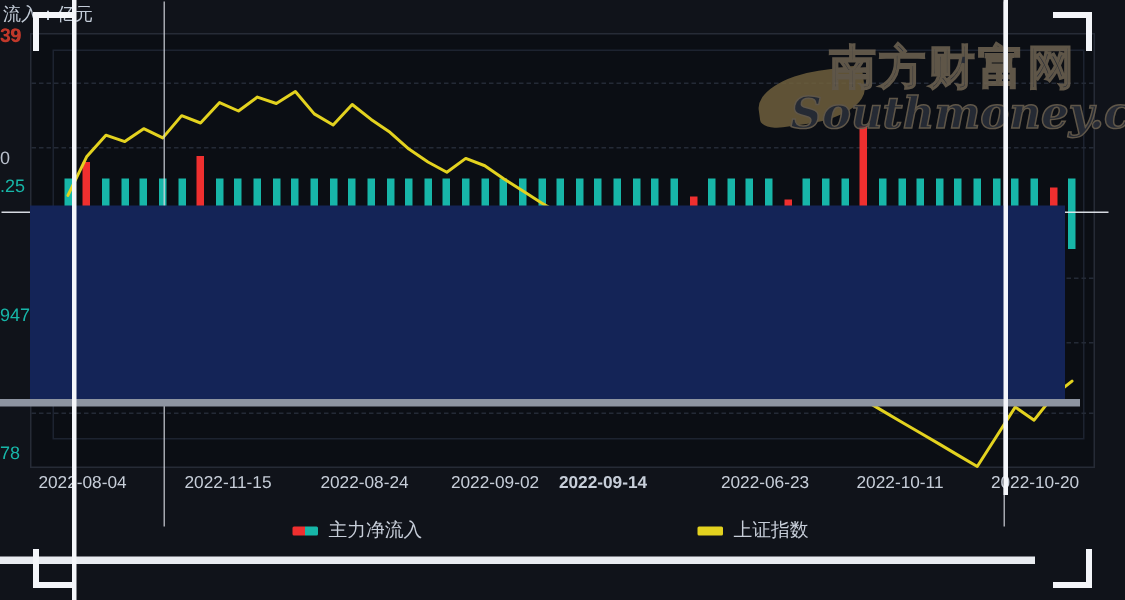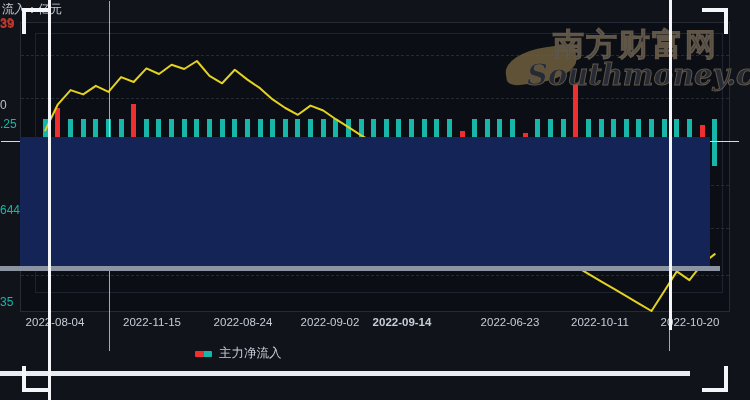--- a/index.html
+++ b/index.html
@@ -177,22 +177,22 @@
 
     <div id="zeroline"></div>
     <div class="vguide" style="left:88px"></div>
     <div class="vguide" style="left:648px"></div>
   </div>
 
   <div id="ylabels">
       <div class="ylab" style="left: 0px; top: 16px; color: rgb(192, 57, 43);">39</div>
       <div class="ylab" style="left: 0px; top: 98px; color: rgb(185, 192, 204);">0</div>
       <div class="ylab" style="left: 0px; top: 117px; color: rgb(23, 182, 168);">.25</div>
-      <div class="ylab" style="left: 0px; top: 203px; color: rgb(23, 182, 168);">644</div>
-      <div class="ylab" style="left: 0px; top: 295px; color: rgb(23, 182, 168);">35</div>
+      <div class="ylab" style="left: 0px; top: 203px; color: rgb(23, 182, 168);">947</div>
+      <div class="ylab" style="left: 0px; top: 295px; color: rgb(23, 182, 168);">78</div>
     </div>
 
   <div id="band"></div>
   <div id="greybar"></div>
 
   <div id="xaxis">
       <div class="xlab" style="left: 55px;">2022-08-04</div>
       <div class="xlab" style="left: 152px;">2022-11-15</div>
       <div class="xlab" style="left: 243px;">2022-08-24</div>
       <div class="xlab" style="left: 330px; text-align: right;">2022-09-02</div>
@@ -200,20 +200,24 @@
       <div class="xlab" style="left: 510px;">2022-06-23</div>
       <div class="xlab" style="left: 600px;">2022-10-11</div>
       <div class="xlab" style="left: 690px;">2022-10-20</div>
     </div>
 
   <div id="legend">
       <div class="lg" style="left: 195px;">
         <span class="sw split"></span>
         <span>主力净流入</span>
       </div>
+      <div class="lg" style="left: 465px;">
+        <span class="sw yellow"></span>
+        <span>上证指数</span>
+      </div>
     </div>
 
   <div id="wm">
     <div class="swoosh"></div>
     <div class="cn">南方财富网</div>
     <div class="en">Southmoney.com</div>
   </div>
 
   <div id="greybar2"></div>
 

